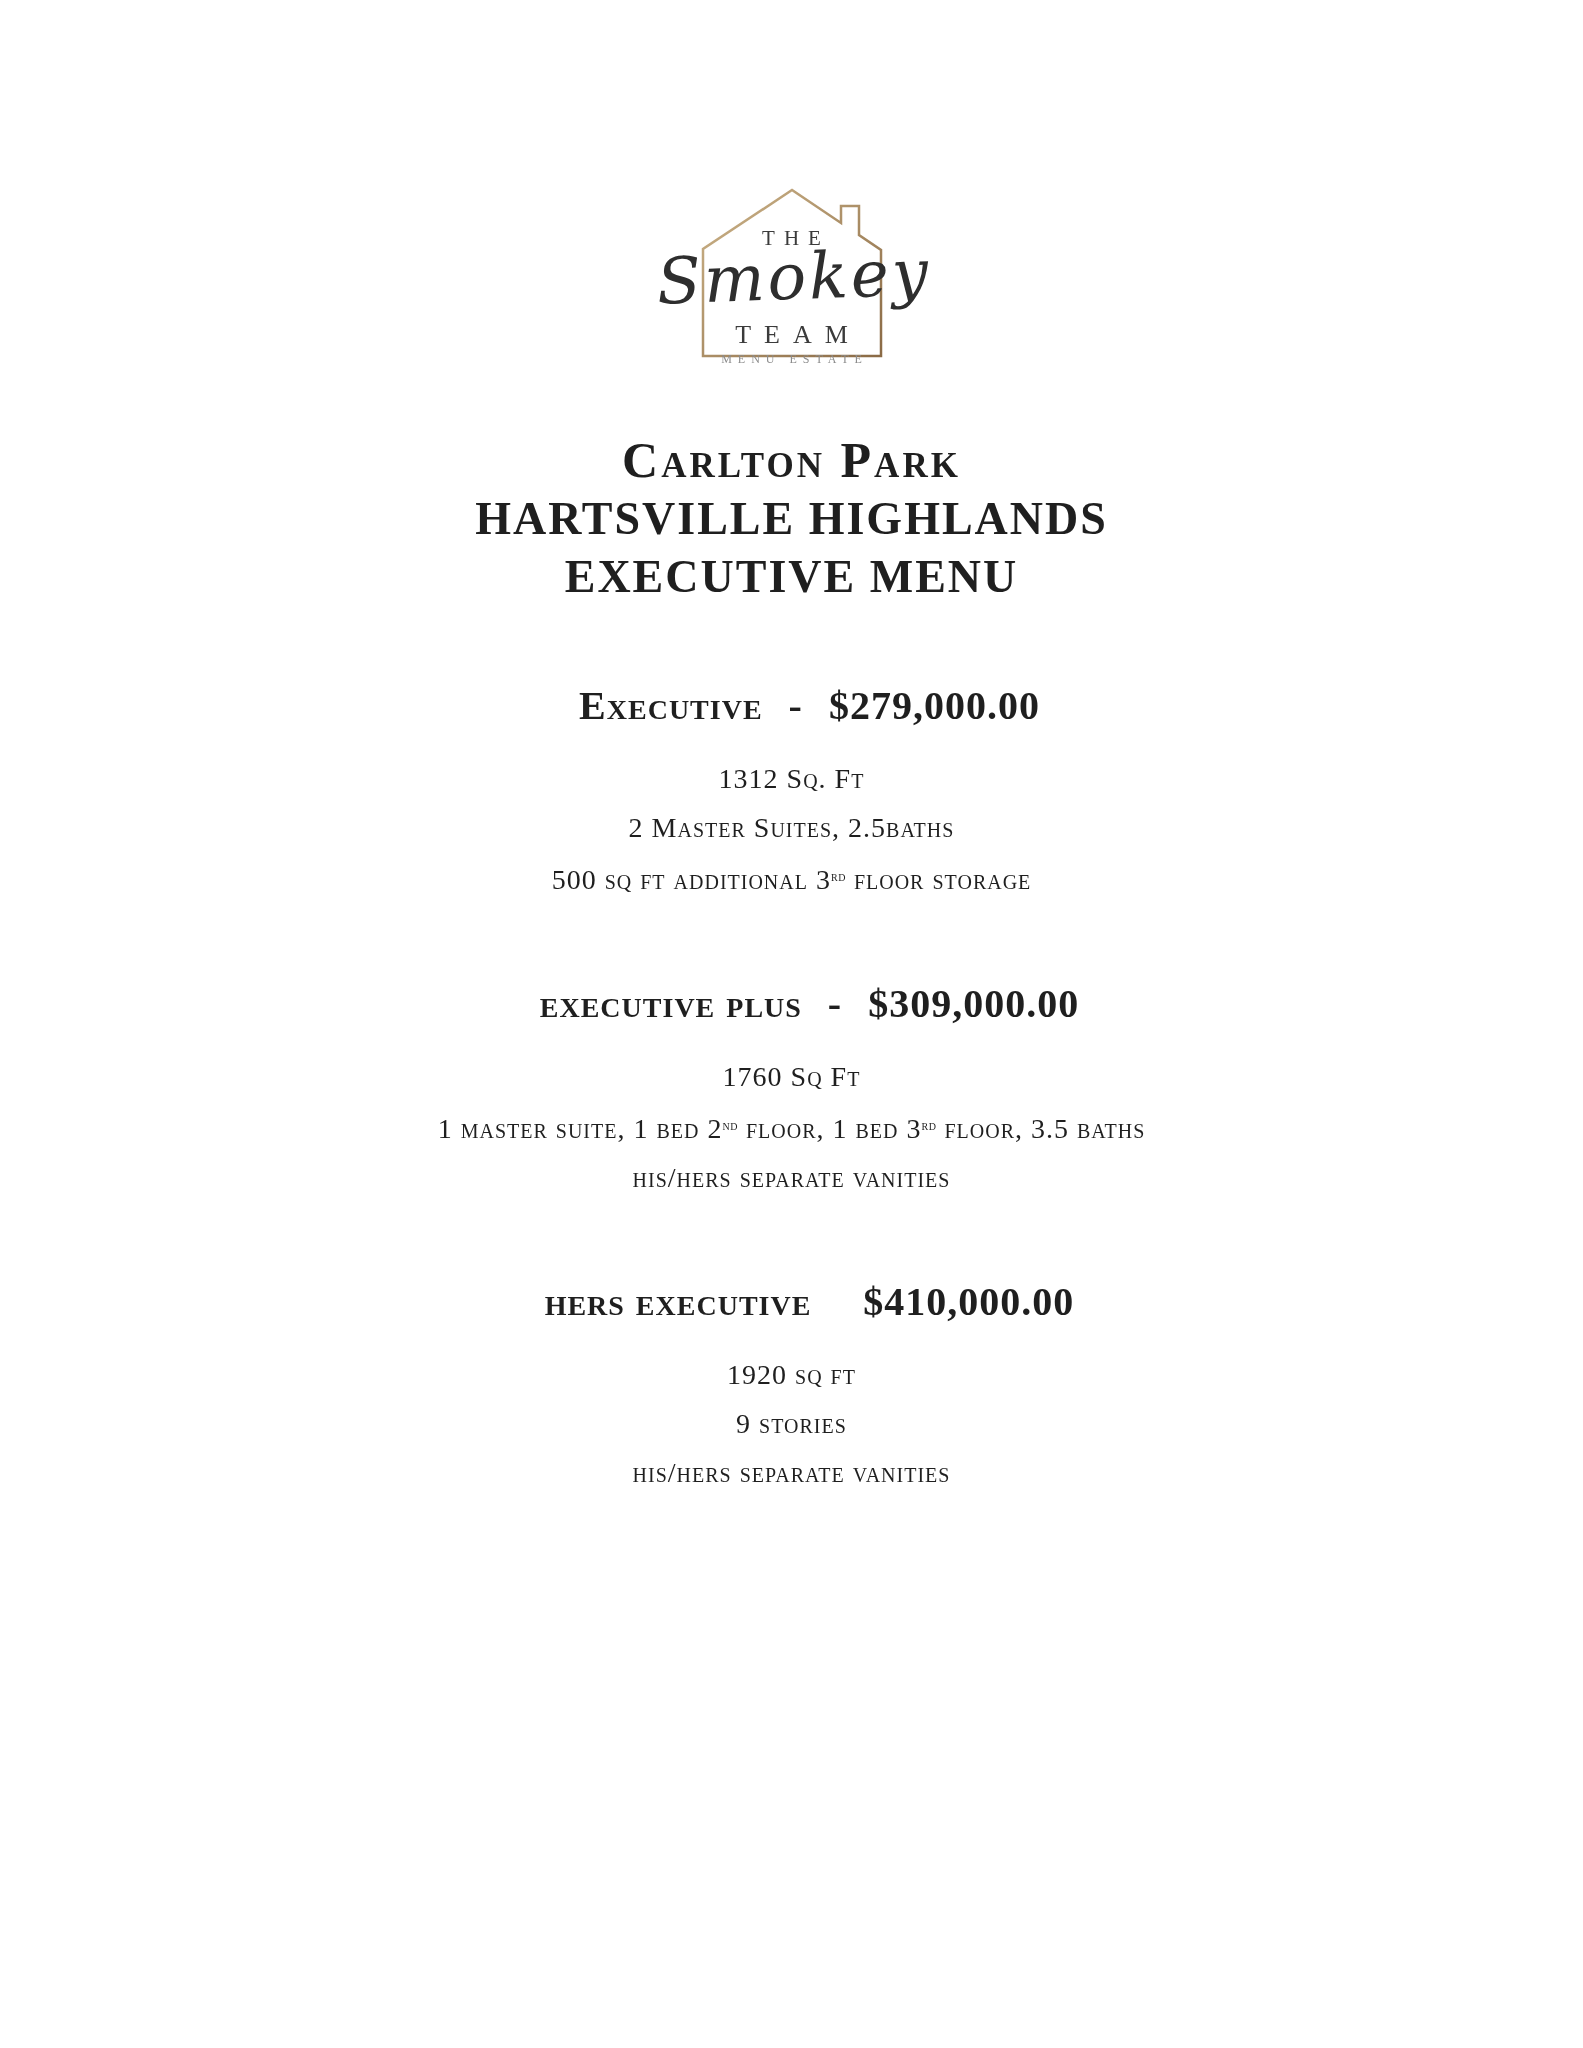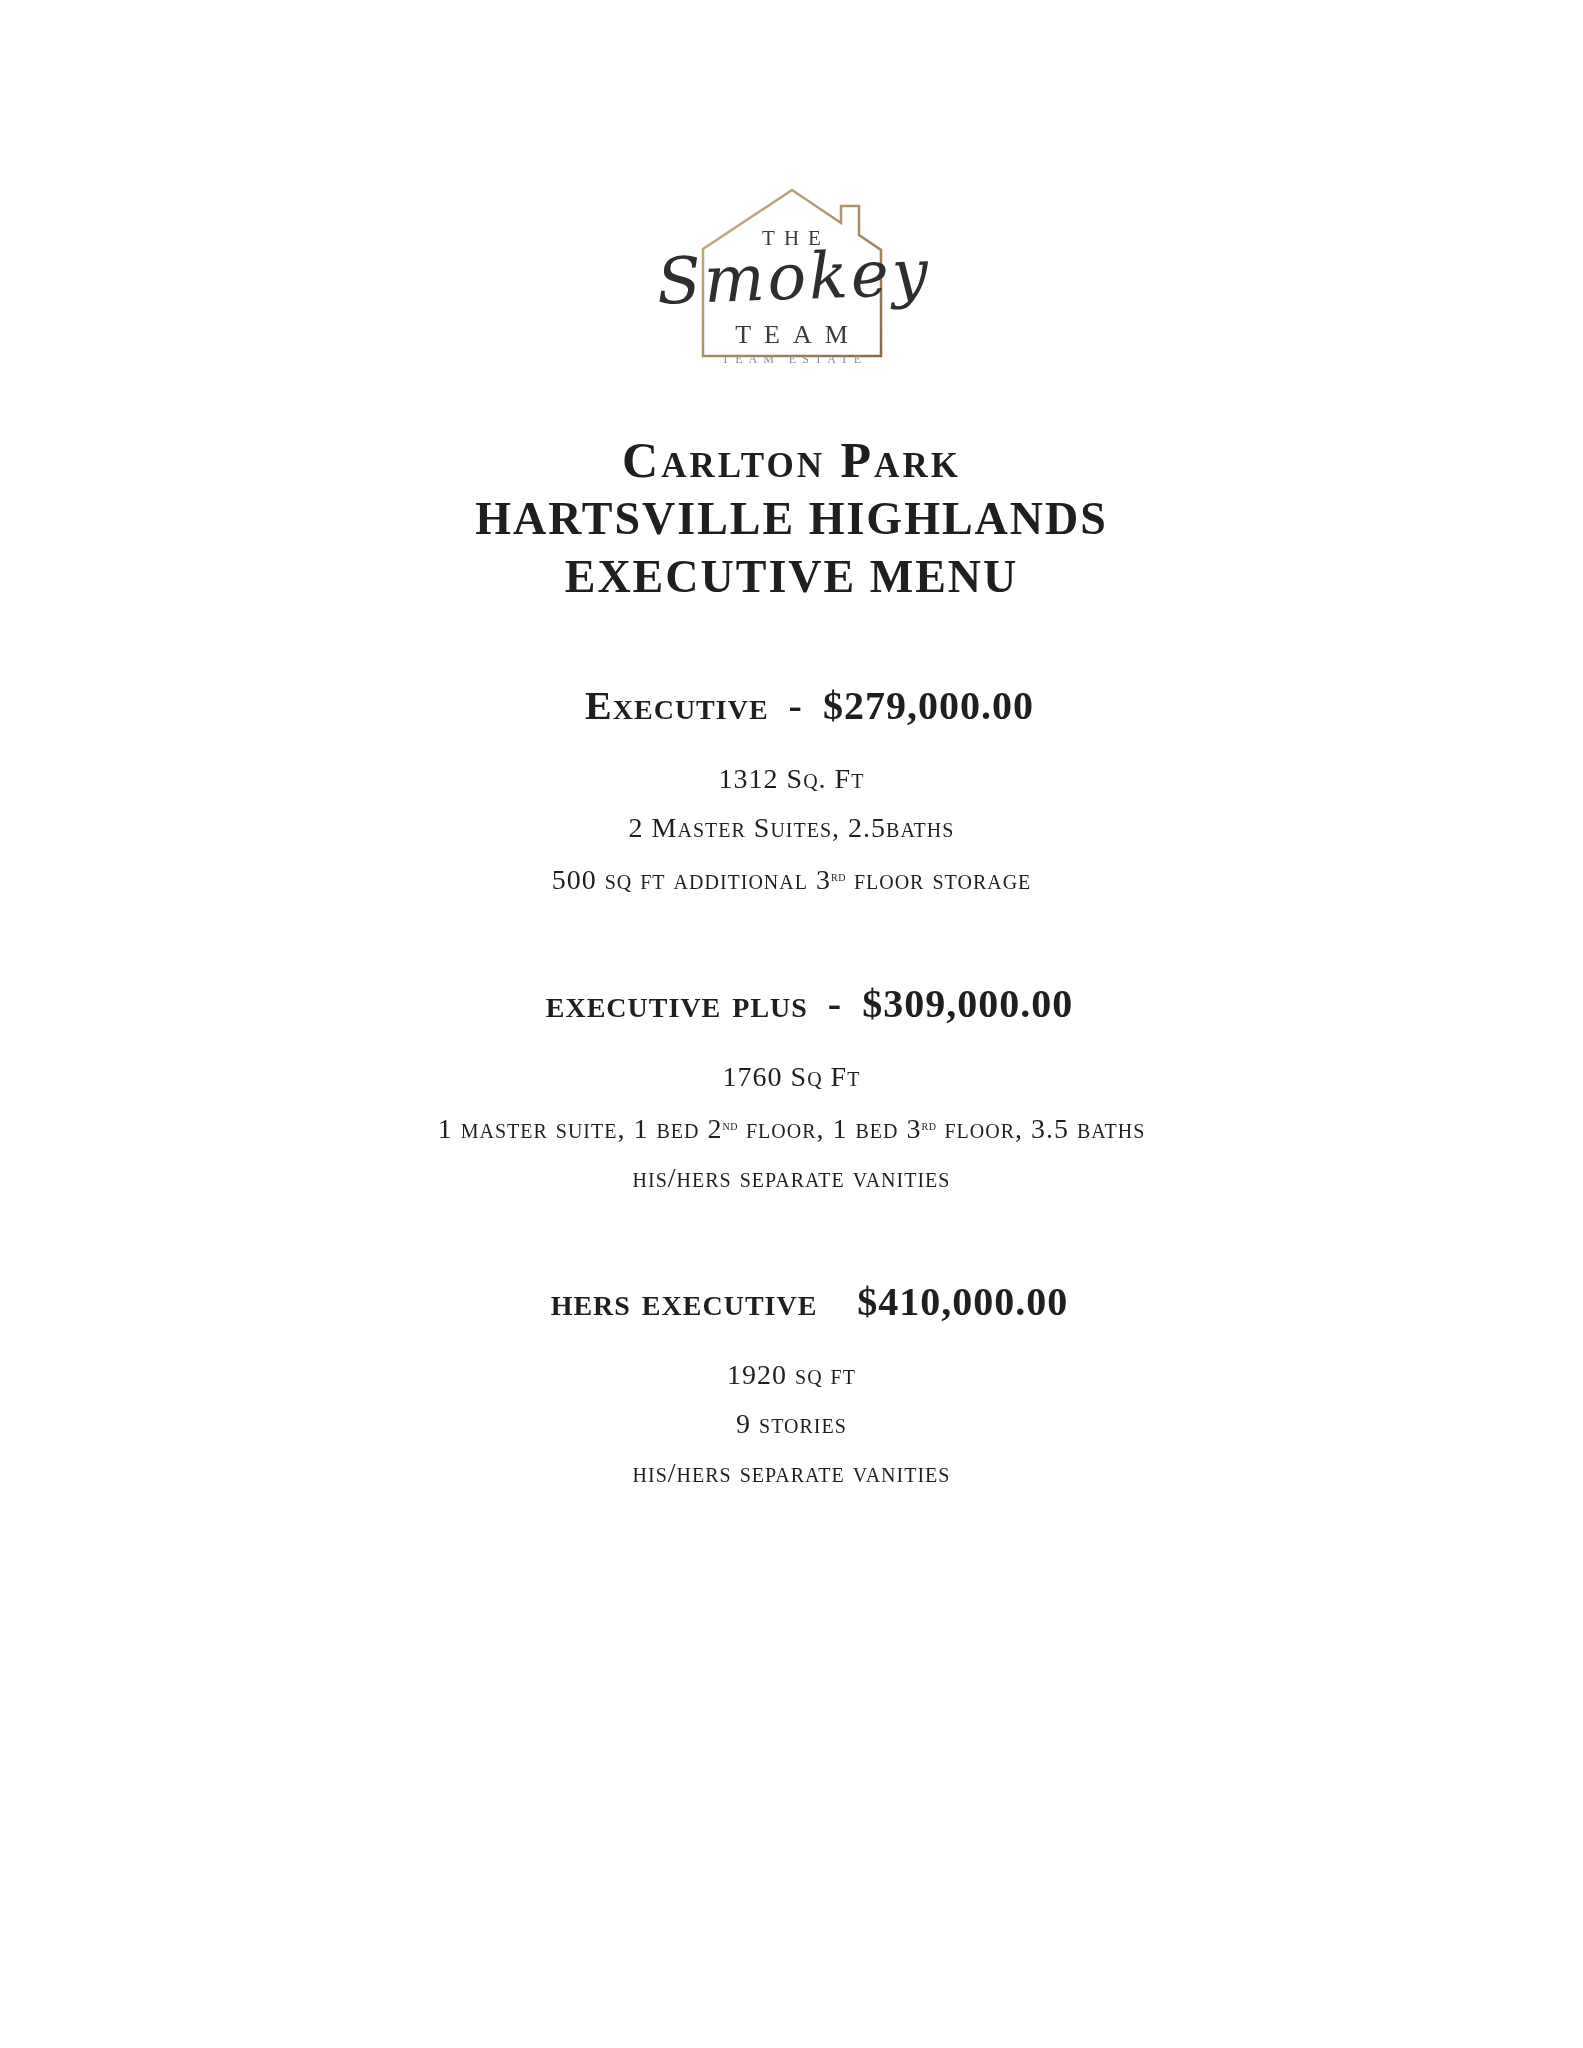--- a/index.html
+++ b/index.html
@@ -77,21 +77,21 @@
     line-height: 58px;
     letter-spacing: 2px;
   }
 
   
   .section { margin-top: 80px; }
   .section-header {
     display: flex;
     justify-content: center;
     align-items: baseline;
-    gap: 20px;
+    gap: 26px;
     font-size: 40px;
     line-height: 40px;
     font-weight: 700;
     letter-spacing: 1px;
     padding-left: 36px;
   }
   .section-details {
     margin-top: 28px;
     font-size: 28px;
     line-height: 49px;
@@ -115,21 +115,21 @@
         <linearGradient id="goldGrad" x1="0" y1="0" x2="1" y2="1">
           <stop offset="0" stop-color="#cdb489"></stop>
           <stop offset="1" stop-color="#8a6a45"></stop>
         </linearGradient>
       </defs>
       <path d="M 6 170 L 6 63 L 95 4 L 144 37 L 144 20 L 162 20 L 162 49 L 184 64 L 184 170 Z" fill="none" stroke="url(#goldGrad)" stroke-width="2.5" stroke-linejoin="miter"></path>
     </svg>
     <div class="logo-the">THE</div>
     <div class="logo-script">Smokey</div>
     <div class="logo-team">TEAM</div>
-    <div class="logo-tagline">TEAM ESTATE</div>
+    <div class="logo-tagline">MENU ESTATE</div>
   </div>
 
   <div class="title">
     <div class="title-line1 sc">Carlton Park</div>
     <div class="title-line2 sc">HARTSVILLE HIGHLANDS</div>
     <div class="title-line3 sc">EXECUTIVE MENU</div>
   </div>
 
   <div class="section">
     <div class="section-header">

